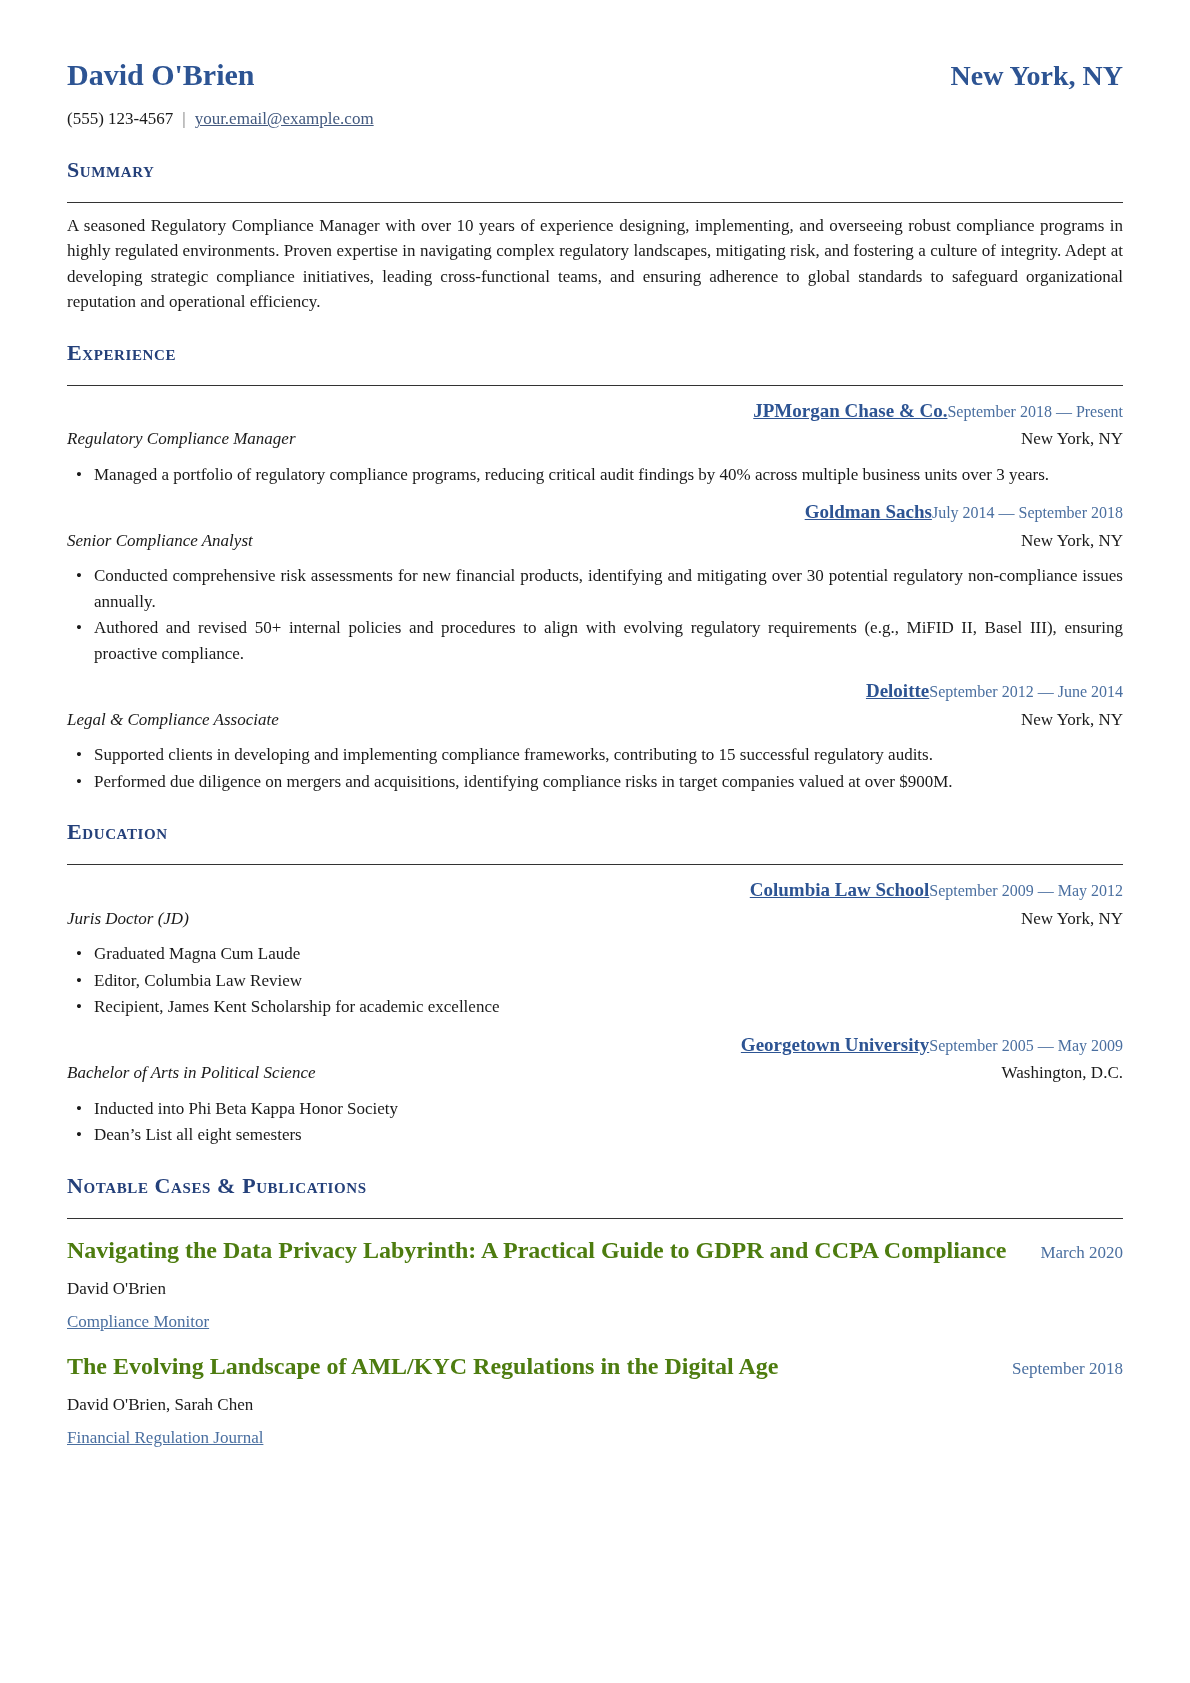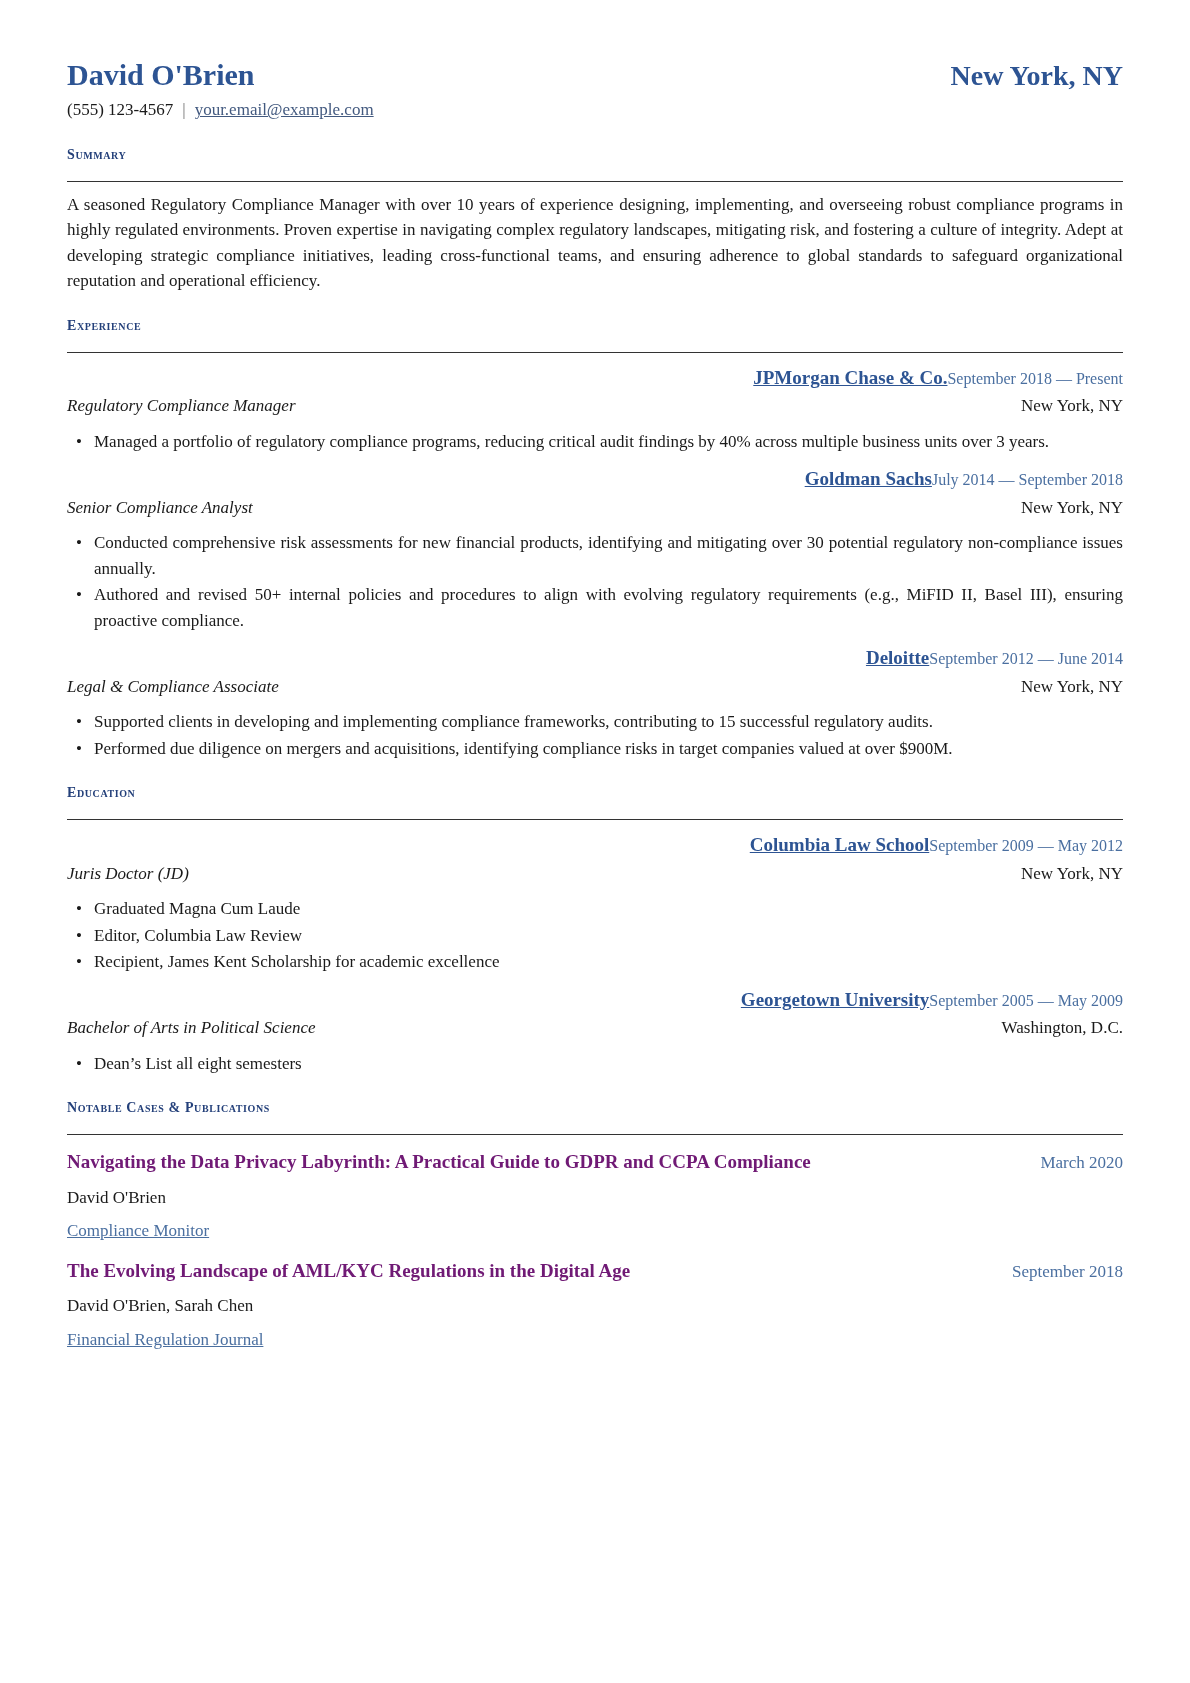--- a/index.html
+++ b/index.html
@@ -33,32 +33,33 @@
     font-size: 30px;
     font-weight: bold;
     color: var(--navy);
   }
   .header-location {
     font-size: 28px;
     font-weight: bold;
     color: var(--navy);
   }
   .contact-row {
+    margin-top: 9px;
     font-size: 17px;
     color: var(--ink);
   }
   .contact-sep { color: #777; margin: 0 9px; }
   .email-link {
     color: var(--link);
     text-decoration: underline;
     cursor: pointer;
   }
   .section-title {
     margin-top: 21px;
-    font-size: 14px;
+    font-size: 22px;
     font-weight: bold;
     font-variant: small-caps;
     letter-spacing: 0.6px;
     color: var(--heading);
     border-bottom: 1.5px solid var(--rule);
     padding-bottom: 16px;
   }
   .summary-text {
     margin-top: 10px;
     text-align: justify;
@@ -104,23 +105,23 @@
     left: 9px;
     top: 0;
   }
   .pub-head {
     display: flex;
     justify-content: space-between;
     align-items: baseline;
     margin-top: 13px;
   }
   .pub-title {
-    font-size: 19px;
-    font-weight: bold;
-    color: #701a75;
+    font-size: 24px;
+    font-weight: bold;
+    color: #4d7c0f;
     padding-right: 14px;
   }
   .pub-date {
     font-size: 17px;
     color: var(--slate);
     white-space: nowrap;
   }
   .pub-authors { margin-top: 8px; }
   .pub-venue {
     margin-top: 8px;
@@ -213,20 +214,21 @@
   <div>
     <div class="entry-head">
       <span class="company">Georgetown University</span>
       <span class="entry-dates">September 2005 — May 2009</span>
     </div>
     <div class="entry-sub">
       <span class="role">Bachelor of Arts in Political Science</span>
       <span class="entry-location">Washington, D.C.</span>
     </div>
     <ul class="bullets">
+      <li>Inducted into Phi Beta Kappa Honor Society</li>
       <li>Dean’s List all eight semesters</li>
     </ul>
   </div>
 
   <div class="section-title">Notable Cases &amp; Publications</div>
 
   <div>
     <div class="pub-head">
       <span class="pub-title">Navigating the Data Privacy Labyrinth: A Practical Guide to GDPR and CCPA Compliance</span>
       <span class="pub-date">March 2020</span>

